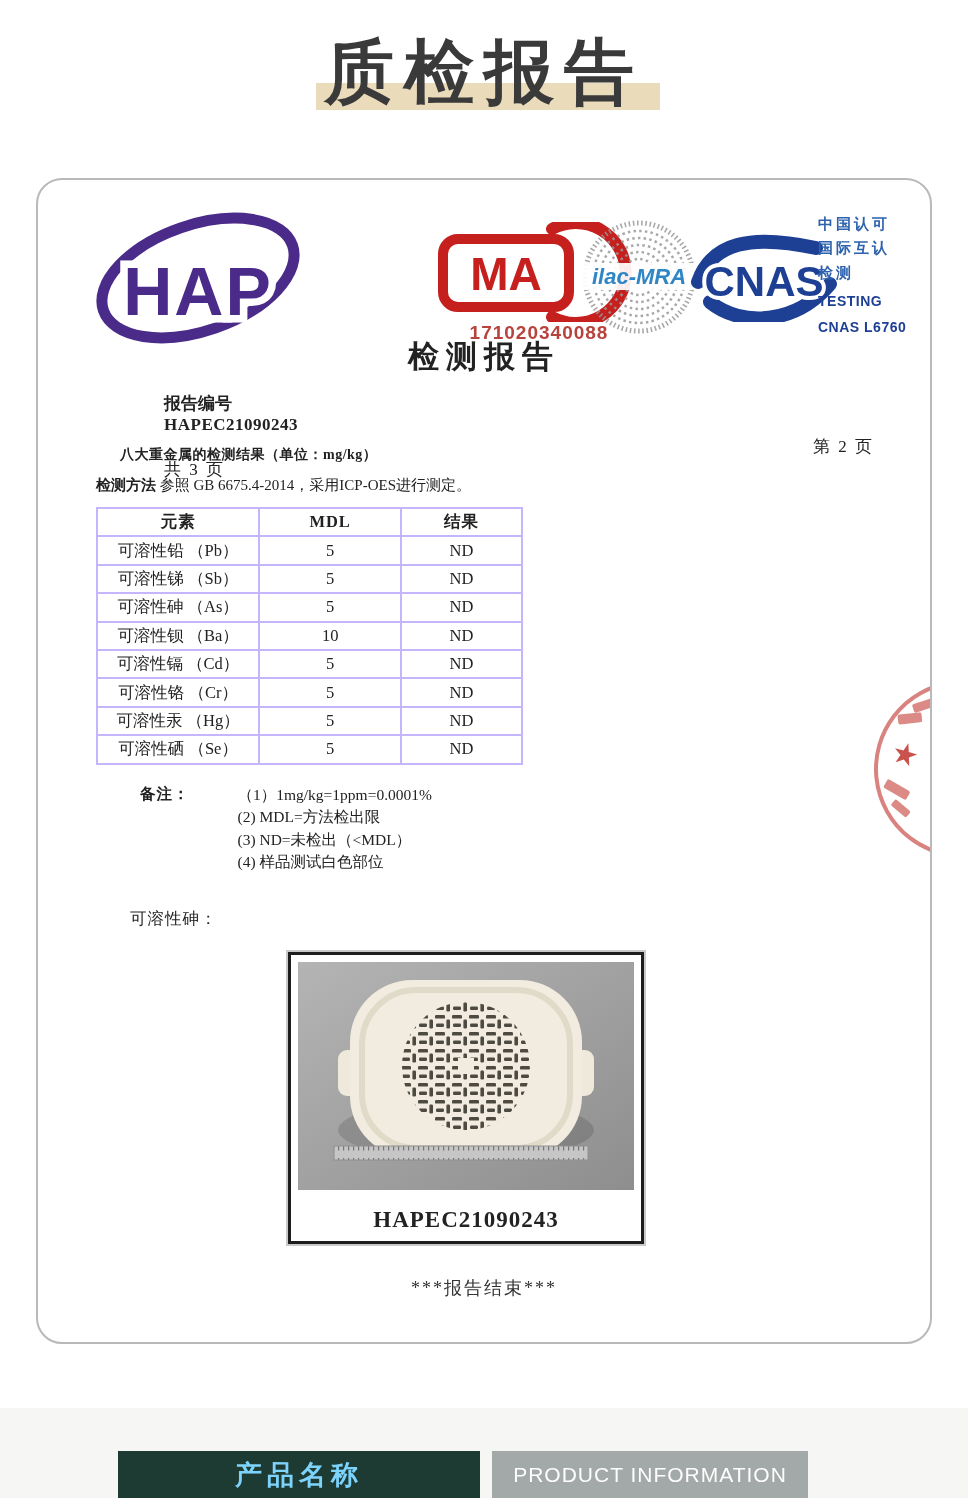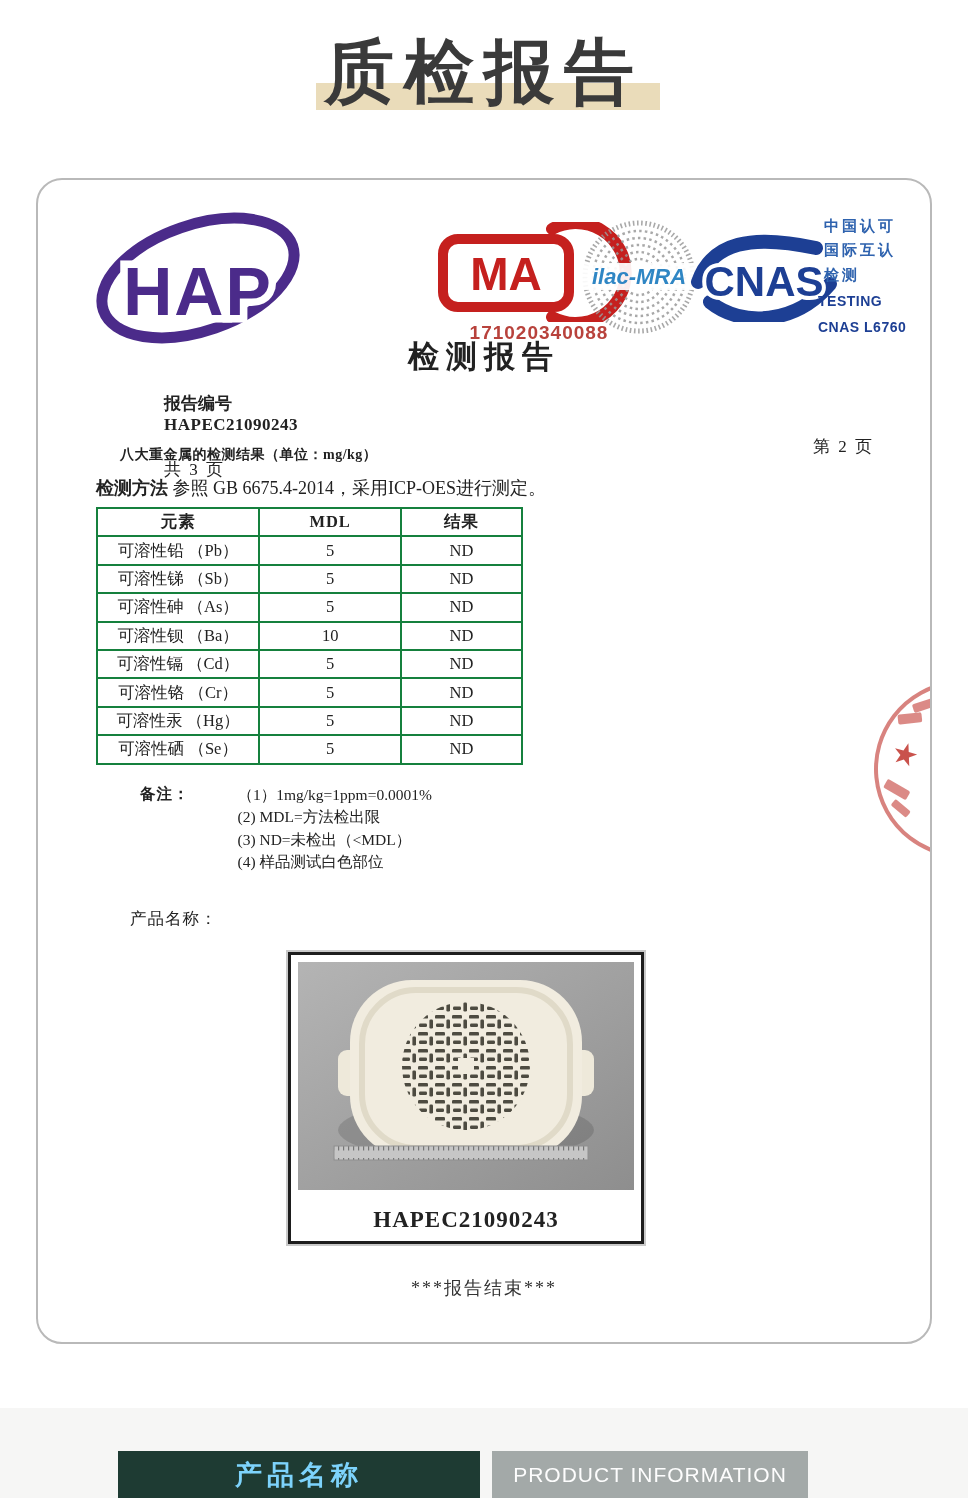--- a/index.html
+++ b/index.html
@@ -20,40 +20,40 @@
   .title .title-text{position:relative;z-index:1;}
   
   .card{position:absolute;left:36px;top:178px;width:896px;height:1166px;background:#fff;
     border:2px solid #b9b9b9;border-radius:26px;overflow:hidden;}
   .abs{position:absolute;}
   
   .cma-number{position:absolute;left:398px;top:142px;width:206px;text-align:center;
     font-family:"Liberation Sans",sans-serif;font-weight:bold;font-size:19px;
     letter-spacing:1px;color:var(--cma_number_red);}
   .accred{position:absolute;left:780px;top:34px;width:112px;line-height:1.62;}
-  .accred .zh{display:block;font-family:Liberation Serif, serif;font-weight:bold;
-    font-size:15px;letter-spacing:3px;color:var(--accred_blue);margin-left:6px;}
+  .accred .zh{display:block;font-family:Liberation Mono, monospace;font-weight:bold;
+    font-size:15px;letter-spacing:3px;color:var(--accred_blue);}
   .accred .en{display:block;font-family:"Liberation Sans",sans-serif;font-weight:bold;
     font-size:14px;letter-spacing:.5px;color:var(--cnas_navy);margin-top:3px;}
   
   .doc-title{position:absolute;top:156px;left:0;width:100%;text-align:center;
     font-size:31px;font-weight:bold;letter-spacing:7px;}
   .report-row{position:absolute;top:212px;left:58px;right:56px;display:flex;
     align-items:baseline;font-size:17px;flex-direction:column;}
   .report-row .lbl{font-weight:bold;}
   .report-row .val{font-weight:bold;margin-left:68px;letter-spacing:.5px;}
   .report-row .pg{margin-left:auto;letter-spacing:2px;}
   .report-row .pg2{margin-left:42px;letter-spacing:2px;}
   
   .section-title{position:absolute;top:266px;left:58px;font-size:14px;font-weight:bold;letter-spacing:.5px;margin-left:24px;}
-  .method{position:absolute;top:296px;left:58px;font-size:18px;}
+  .method{position:absolute;top:296px;left:58px;font-size:15px;}
   .method .lbl{font-weight:bold;}
   
   table.results{position:absolute;top:327px;left:58px;width:427px;border-collapse:collapse;}
-  table.results th,table.results td{border:2px solid #15803d;text-align:center;
+  table.results th,table.results td{border:2px solid #c4b5fd;text-align:center;
     font-size:16.5px;height:28.4px;padding:0 4px;font-family:"Liberation Serif",serif;}
   table.results th{font-weight:600;letter-spacing:1px;}
   table.results .c0{width:168px;}
   table.results .c1{width:147px;margin-top:28px;}
   table.results .c2{width:126px;}
   
   .remarks{position:absolute;top:604px;left:58px;display:flex;font-size:15.5px;}
   .remarks .lbl{font-weight:bold;letter-spacing:1px;margin-left:44px;}
   .remarks .lines{margin-left:48px;line-height:1.44;}
   
@@ -206,21 +206,21 @@
   <div class="remarks">
     <span class="lbl">备注：</span>
     <div class="lines">
         <p>（1）1mg/kg=1ppm=0.0001%</p>
         <p>(2) MDL=方法检出限</p>
         <p>(3) ND=未检出（&lt;MDL）</p>
         <p>(4) 样品测试白色部位</p>
       </div>
   </div>
 
-  <p class="photo-label">产品名称：</p>
+  <p class="photo-label">可溶性砷：</p>
 
   <figure class="photo-frame">
     <svg class="photo-area" viewBox="0 0 336 228">
       <defs>
         <linearGradient id="bgGrad" x1="0" y1="0" x2="1" y2="1">
           <stop offset="0" stop-color="#b4b4b4"></stop>
           <stop offset="1" stop-color="#8e8e8e"></stop>
         </linearGradient>
         <pattern id="holes" width="17" height="17" patternUnits="userSpaceOnUse">
           <rect x="1" y="2" width="10" height="3.6" rx="1.2" fill="#4d4b41"></rect>

